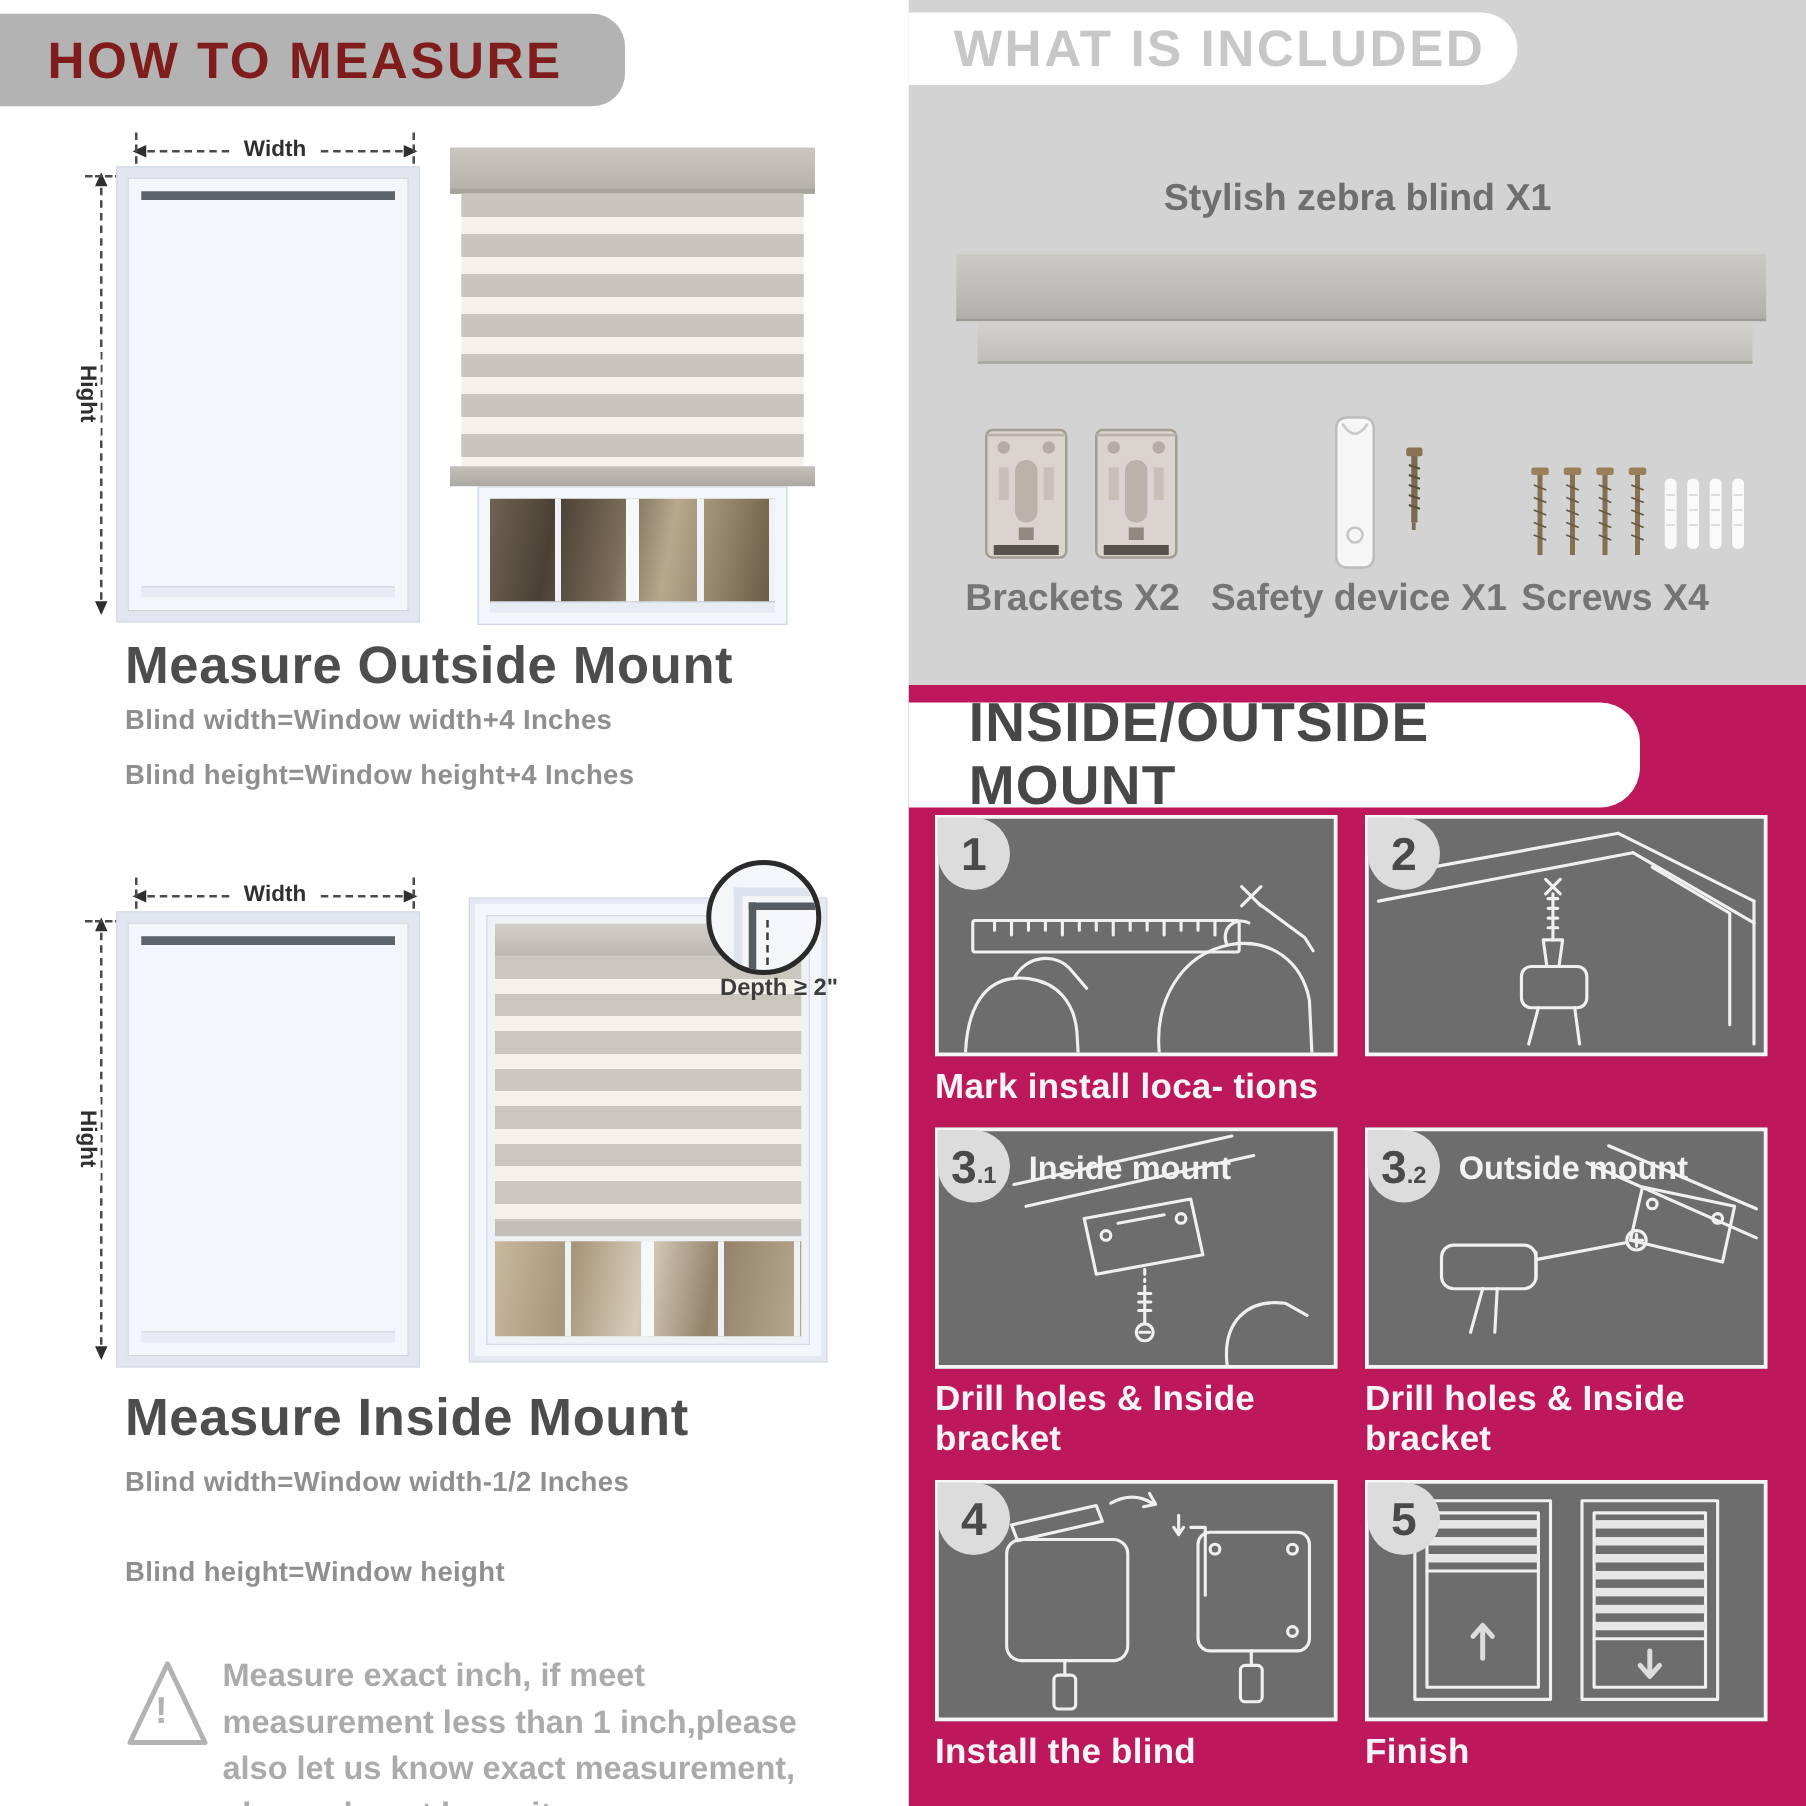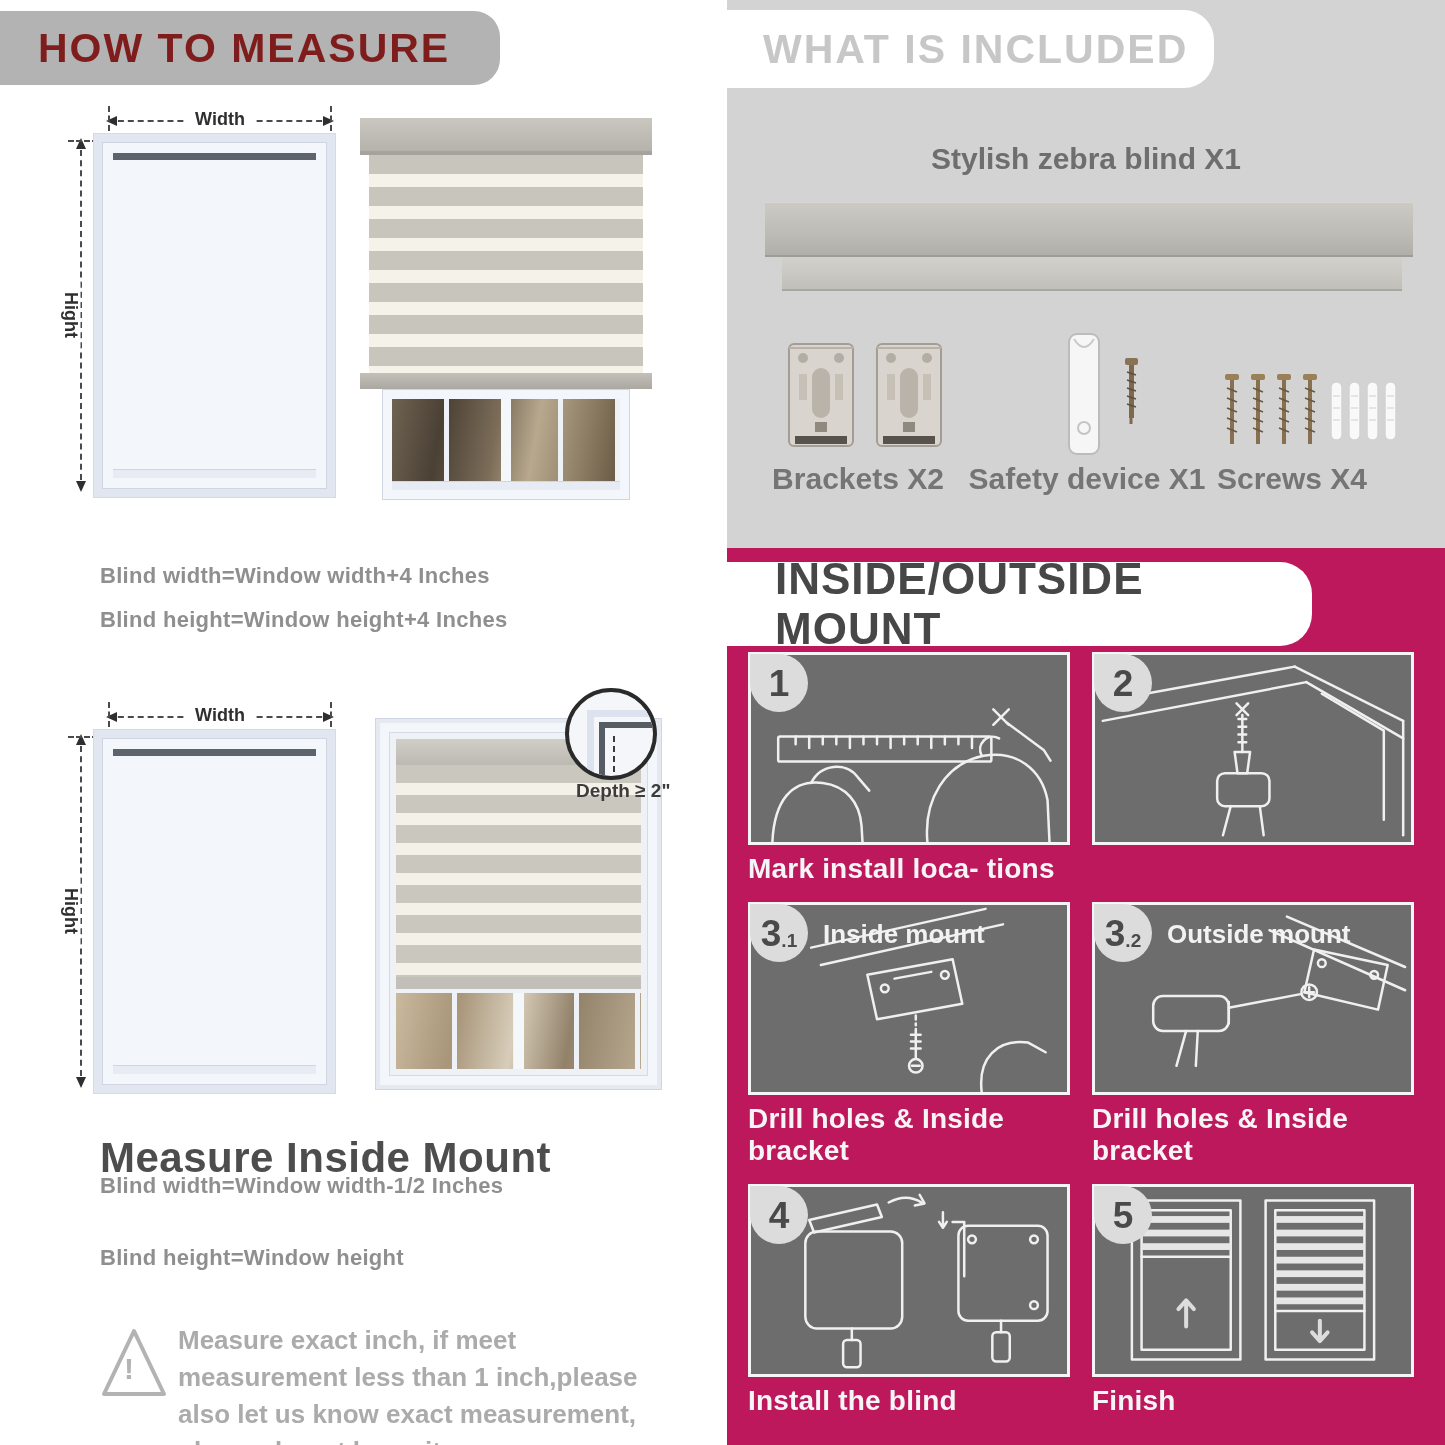--- a/index.html
+++ b/index.html
@@ -82,21 +82,21 @@
   .mag .c1{position:absolute;left:18px;top:18px;right:-10px;bottom:-10px;border-left:7px solid #dde3ee;border-top:7px solid #dde3ee;}
   .mag .c2{position:absolute;left:30px;top:30px;right:-10px;bottom:-10px;border-left:6px solid #565c64;border-top:6px solid #565c64;}
   .mag .c3{position:absolute;left:44px;top:44px;bottom:-6px;border-left:2px dashed #3a3a3a;}
   .depth-lab{position:absolute;font-size:19px;font-weight:bold;color:#3c3c3c;}
 
   
   .warn-text{position:absolute;color:#ababab;font-size:26px;font-weight:bold;line-height:37px;}
 
   
   .panel-light{position:absolute;left:727px;top:0;width:718px;height:548px;background:#d3d3d3;}
-  .hdr-incl{position:absolute;left:0;top:10px;width:487px;height:78px;background:#ffffff;
+  .hdr-incl{position:absolute;left:0;top:10px;width:487px;height:58px;background:#ffffff;
             border-radius:0 30px 30px 0;display:flex;align-items:center;padding-left:36px;}
   .hdr-incl span{color:#c7c7c7;font-size:41px;font-weight:bold;letter-spacing:2px;}
   .prod-lab{position:absolute;left:359px;top:142px;transform:translateX(-50%);
             color:#6e6e6e;font-size:30px;font-weight:bold;}
   .rail1{position:absolute;left:38px;top:202px;width:648px;height:55px;
          background:linear-gradient(to bottom,#cbcac5 0,#bcbbb6 60%,#aeada8 100%),
                     repeating-linear-gradient(90deg, rgba(255,255,255,.06) 0 2px, rgba(0,0,0,0) 2px 4px);
          box-shadow:inset 0 1px 0 #d8d7d3, inset 0 -2px 0 #9d9c97;}
   .rail2{position:absolute;left:55px;top:257px;width:620px;height:34px;
          background:linear-gradient(to bottom,#d2d1cc,#bfbeb9);box-shadow:inset 0 -2px 0 #a7a6a1;}
@@ -154,20 +154,21 @@
   <div class="blind-out" style="left:360px;top:115px;width:292px;height:385px;">
     <div class="b-head"></div>
     <div class="b-fabric"></div>
     <div class="b-bot"></div>
     <div class="b-win">
       <div class="glass dark"></div>
       <div class="sill"></div>
     </div>
   </div>
 
+  <div class="h-title" style="left:100px;top:508px;">Measure Outside Mount</div>
   <div class="spec" style="left:100px;top:563px;">Blind width=Window width+4 Inches</div>
   <div class="spec" style="left:100px;top:607px;">Blind height=Window height+4 Inches</div>
 
   <div class="harrow" style="left:108px;top:716px;width:224px;">
     <div class="ah l"></div>
     <div class="ah r"></div>
     <div class="tick tl"></div>
     <div class="tick tr"></div>
     <span class="lab">Width</span>
   </div>
@@ -193,21 +194,21 @@
       <div class="wi-glass glass lite"></div>
     </div>
   </div>
   <div class="mag" style="left:565px;top:688px;">
     <div class="c1"></div>
     <div class="c2"></div>
     <div class="c3"></div>
   </div>
   <div class="depth-lab" style="left:576px;top:780px;">Depth ≥ 2"</div>
 
-  <div class="h-title" style="left:100px;top:1134px;">Measure Inside Mount</div>
+  <div class="h-title" style="left:100px;top:1110px;">Measure Inside Mount</div>
   <div class="spec" style="left:100px;top:1173px;">Blind width=Window width-1/2 Inches</div>
   <div class="spec" style="left:100px;top:1245px;">Blind height=Window height</div>
 
   <svg style="position:absolute;left:98px;top:1324px;" width="72" height="78" viewBox="0 0 72 78">
     <path d="M36,7 L66,70 L6,70 Z" fill="none" stroke="#b3b3b3" stroke-width="4" stroke-linejoin="round"></path>
   </svg>
   <div style="position:absolute;left:124px;top:1352px;color:#b3b3b3;font-size:30px;font-weight:bold;">!</div>
   <div class="warn-text" style="left:178px;top:1322px;width:470px;">Measure exact inch, if meet measurement less than 1 inch,please also let us know exact measurement, please do not leave it</div>
 
   <div class="panel-light">

